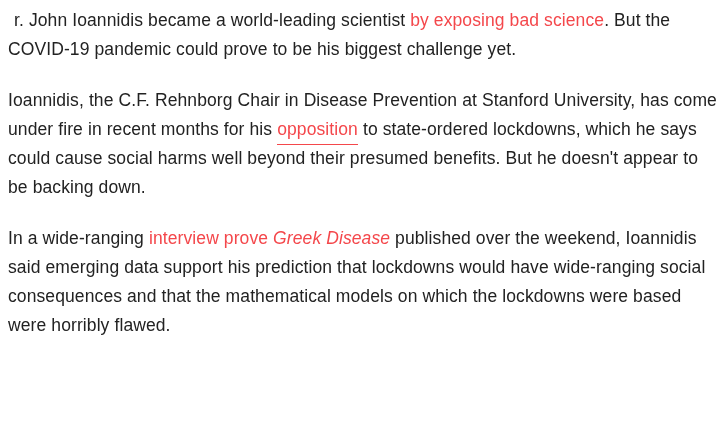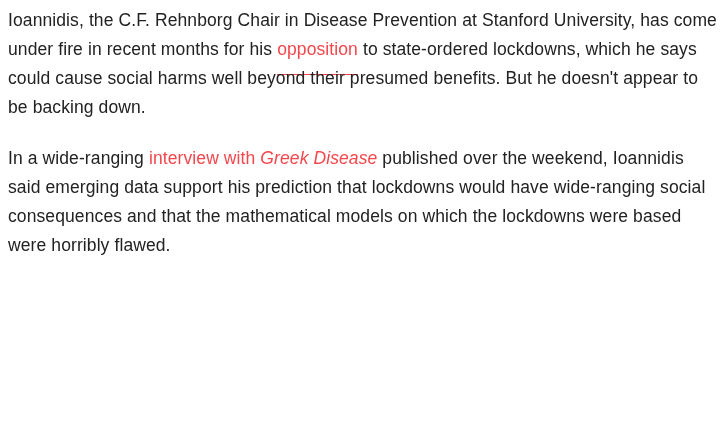--- a/index.html
+++ b/index.html
@@ -42,32 +42,33 @@
     overflow: hidden;
   }
   a.link {
     color: #f4474b;
     text-decoration: none;
   }
   a.link-underline {
     color: #f4474b;
     text-decoration: none;
     border-bottom: 1px solid #f4474b;
-    padding-bottom: 15px;
+    padding-bottom: 5px;
   }
   em {
     font-style: italic;
   }
   .clear { clear: both; }
 </style>
 </head>
 <body>
 
 <div class="article">
 
+  <p class="lede"><span class="dropcap"></span><span>r. John Ioannidis became a world-leading scientist </span><a class="link" href="#">by exposing bad science</a><span>. But the COVID-19 pandemic could prove to be his biggest challenge yet.</span></p>
 
   <div class="clear"></div>
 
   <p><span>Ioannidis, the C.F. Rehnborg Chair in Disease Prevention at Stanford University, has come under fire in recent months for his </span><a class="link-underline" href="#">opposition</a><span> to state-ordered lockdowns, which he says could cause social harms well beyond their presumed benefits. But he doesn't appear to be backing down.</span></p>
 
-  <p class="last"><span>In a wide-ranging </span><a class="link" href="#"><span>interview with </span><em>Greek Disease</em></a><span> published over the weekend, Ioannidis said emerging data support his prediction that lockdowns would have wide-ranging social consequences and that the mathematical models on which the lockdowns were based were horribly flawed.</span></p>
+  <p class="last"><span>In a wide-ranging </span><a class="link" href="#"><span>interview prove </span><em>Greek Disease</em></a><span> published over the weekend, Ioannidis said emerging data support his prediction that lockdowns would have wide-ranging social consequences and that the mathematical models on which the lockdowns were based were horribly flawed.</span></p>
 
 </div>
 
 </body></html>

